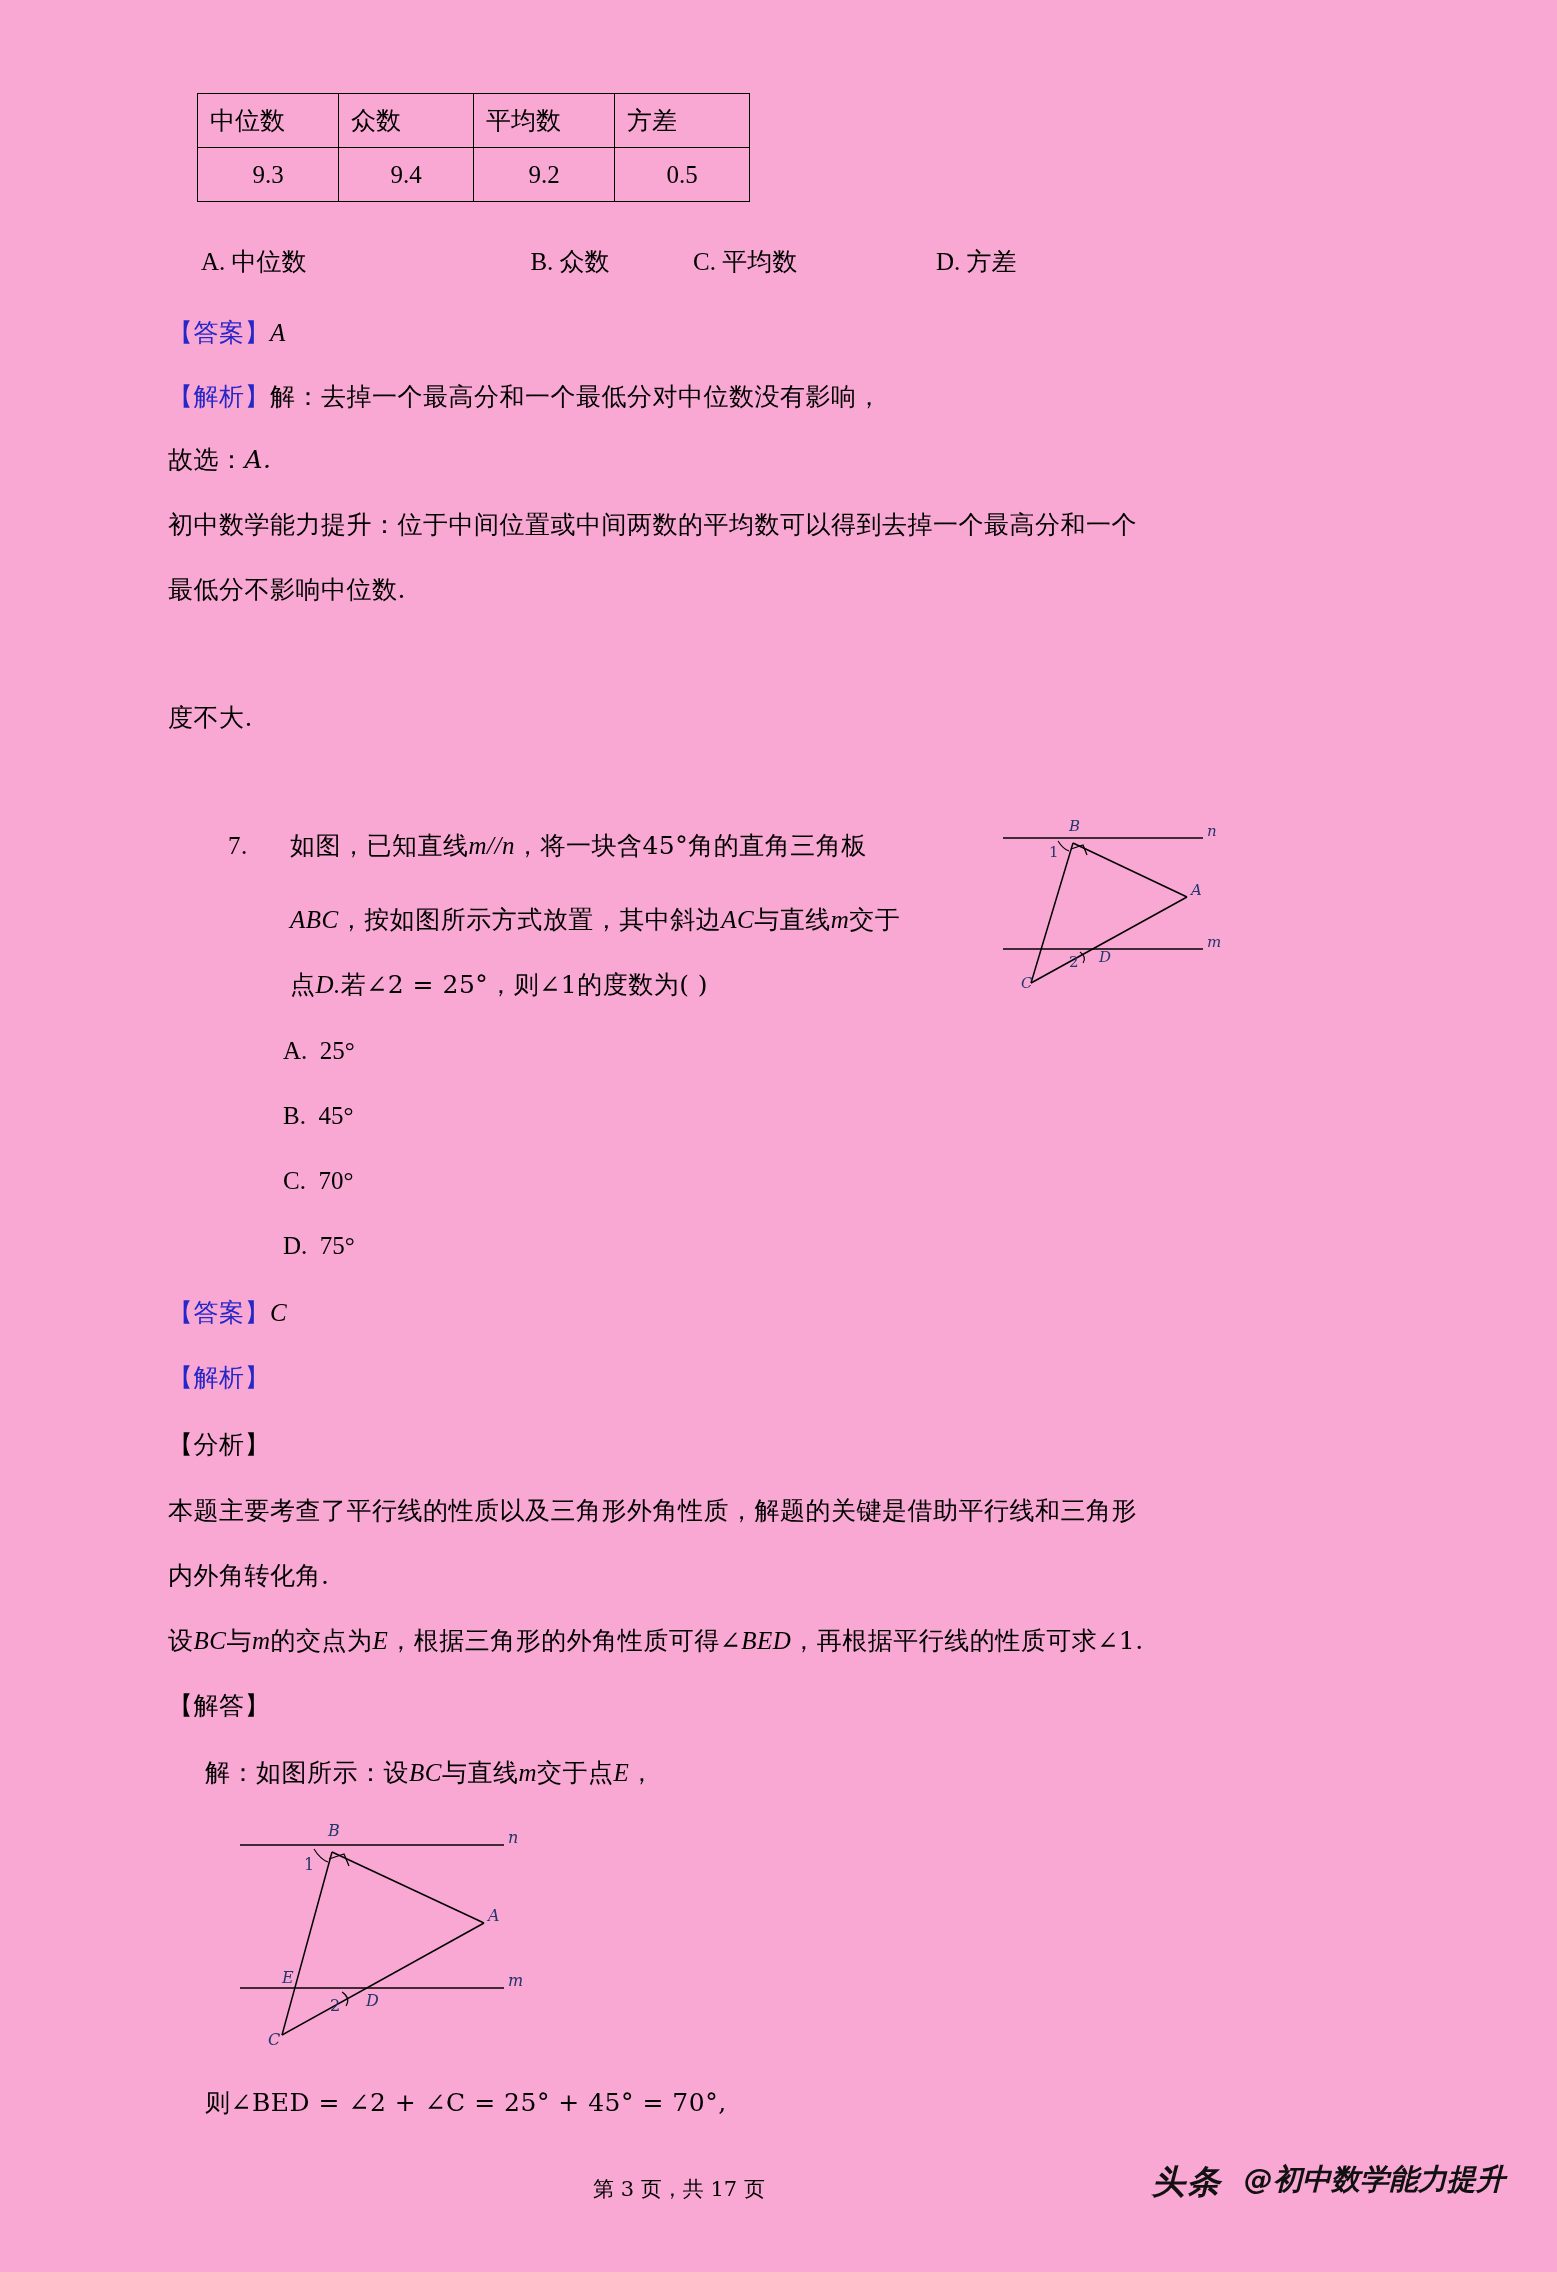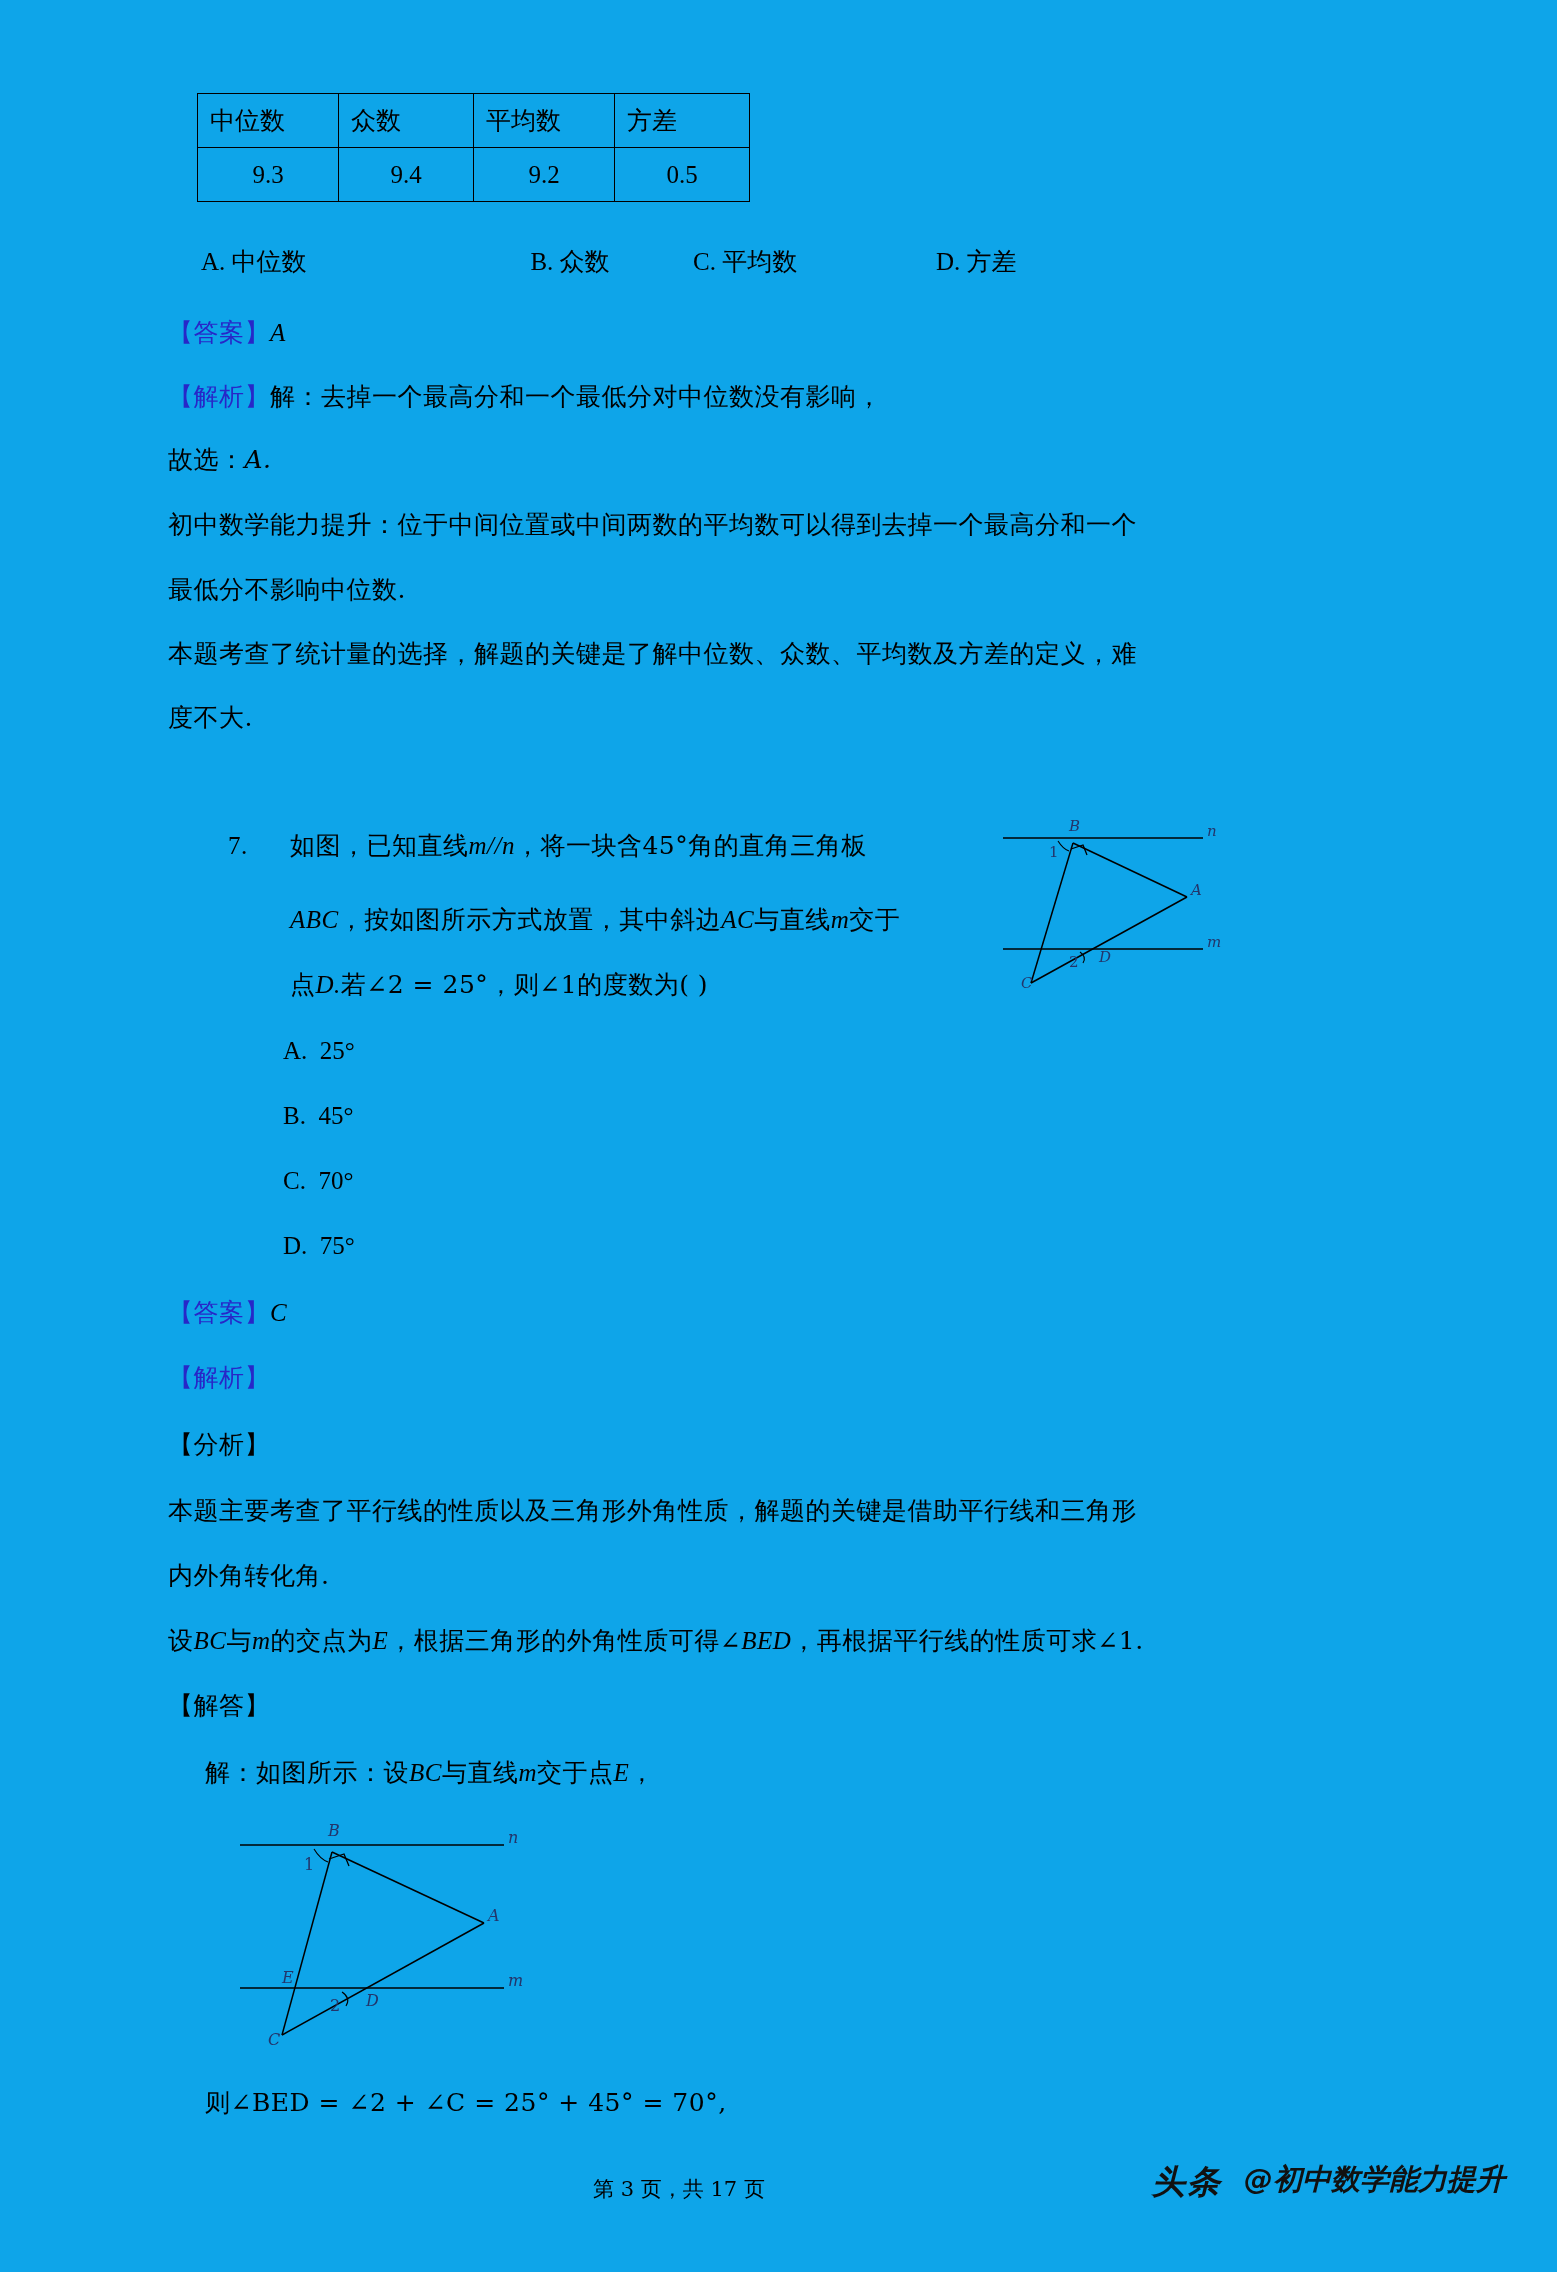--- a/index.html
+++ b/index.html
@@ -12,21 +12,21 @@
     height: 2272px;
     position: relative;
     font-family: "Liberation Serif", "DejaVu Serif", serif;
     color: #000000;
     overflow: hidden;
   }
   .page {
     position: relative;
     width: 1557px;
     height: 2272px;
-    background: #0ea5e9;
+    background: #f9a8d4;
   }
 
   
   .cn {
     font-family: "DejaVu Serif", "Liberation Serif", serif;
   }
   .ital {
     font-style: italic;
   }
   .para {
@@ -157,21 +157,20 @@
   <div class="para" style="left:168px; top:384px;">
     <span class="tag">【解析】</span><span class="cn">解：去掉一个最高分和一个最低分对中位数没有影响，</span>
   </div>
 
   <div class="para cn" style="left:168px; top:447px;">
     <span>故选：</span><span class="ital">A.</span>
   </div>
 
   <div class="para cn" style="left:168px; top:512px;">初中数学能力提升：位于中间位置或中间两数的平均数可以得到去掉一个最高分和一个</div>
   <div class="para cn" style="left:168px; top:577px;">最低分不影响中位数.</div>
-  <div class="para cn" style="left:168px; top:641px;">本题考查了统计量的选择，解题的关键是了解中位数、众数、平均数及方差的定义，难</div>
   <div class="para cn" style="left:168px; top:705px;">度不大.</div>
 
   <div class="para" style="left:228px; top:833px;">7.</div>
 
   <div class="para" style="left:290px; top:833px;">
     <span class="cn">如图，已知直线</span><span class="ital">m//n</span><span class="cn">，将一块含45°角的直角三角板</span>
   </div>
 
   <div class="para" style="left:290px; top:907px;">
     <span class="ital">ABC</span><span class="cn">，按如图所示方式放置，其中斜边</span><span class="ital">AC</span><span class="cn">与直线</span><span class="ital">m</span><span class="cn">交于</span>

